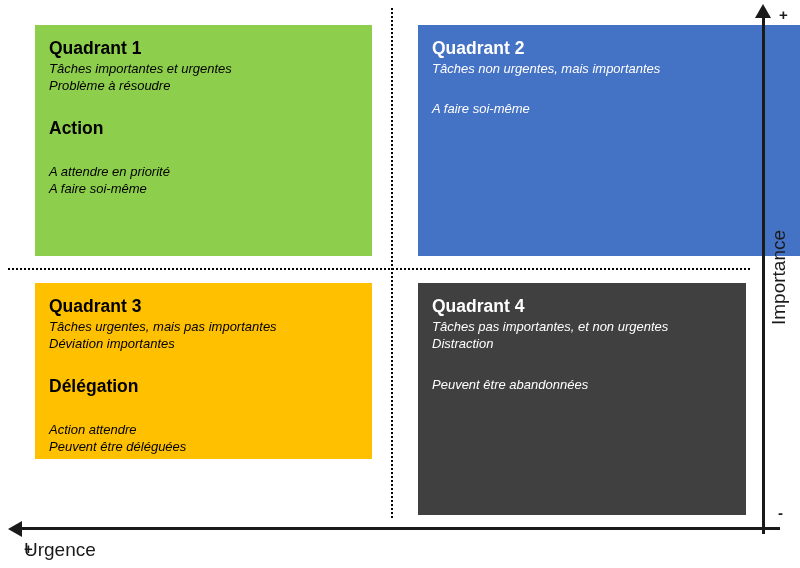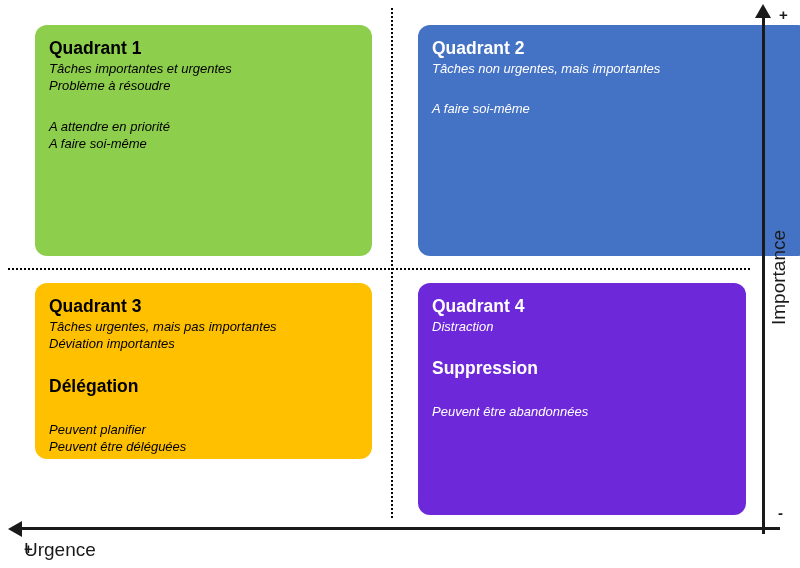--- a/index.html
+++ b/index.html
@@ -22,21 +22,20 @@
     height: 568px;
     background: #ffffff;
   }
 
   
   .quadrant {
     position: absolute;
     overflow: hidden;
     box-sizing: border-box;
     padding: 12px 0 0 14px;
-    border-radius: 12px;
   }
   .quadrant .q-title {
     font-size: 17.5px;
     font-weight: bold;
     line-height: 1.32;
     white-space: nowrap;
   }
   .quadrant .q-line {
     font-size: 13px;
     font-weight: normal;
@@ -62,21 +61,21 @@
   #quadrant-2 {
     left: 418px; top: 25px;  width: 392px; height: 231px;
     background: #4472C4; color: #ffffff;
   }
   #quadrant-3 {
     left: 35px;  top: 283px; width: 337px; height: 176px;
     background: #FFC000; color: #000000;
   }
   #quadrant-4 {
     left: 418px; top: 283px; width: 328px; height: 232px;
-    background: #6d28d9; color: #ffffff;
+    background: #404040; color: #ffffff;
   }
 
   
   .divider-h {
     position: absolute;
     left: 8px;
     top: 268px;
     width: 742px;
     height: 0;
     border-top: 2px dotted #000000;
@@ -164,46 +163,47 @@
 </style>
 </head>
 <body>
 
 <div id="matrix-root">
 
   <div class="quadrant" id="quadrant-1">
     <div class="q-title">Quadrant 1</div>
     <div class="q-line">Tâches importantes et urgentes</div>
     <div class="q-line">Problème à résoudre</div>
+    <div class="q-action">Action</div>
     <div class="q-spacer"></div>
     <div class="q-line">A attendre en priorité</div>
     <div class="q-line">A faire soi-même</div>
   </div>
 
   <div class="quadrant" id="quadrant-2">
     <div class="q-title">Quadrant 2</div>
     <div class="q-line">Tâches non urgentes, mais importantes</div>
     <div class="q-spacer"></div>
     <div class="q-line">A faire soi-même</div>
   </div>
 
   <div class="quadrant" id="quadrant-3">
     <div class="q-title">Quadrant 3</div>
     <div class="q-line">Tâches urgentes, mais pas importantes</div>
     <div class="q-line">Déviation importantes</div>
     <div class="q-action">Délégation</div>
     <div class="q-spacer"></div>
-    <div class="q-line">Peuvent planifier</div>
+    <div class="q-line">Action attendre</div>
     <div class="q-line">Peuvent être déléguées</div>
   </div>
 
   <div class="quadrant" id="quadrant-4">
     <div class="q-title">Quadrant 4</div>
+    <div class="q-line">Tâches pas importantes, et non urgentes</div>
     <div class="q-line">Distraction</div>
-    <div class="q-action">Suppression</div>
     <div class="q-spacer"></div>
     <div class="q-line">Peuvent être abandonnées</div>
   </div>
 
   <div class="divider-h"></div>
   <div class="divider-v"></div>
 
   <div class="axis-v-line"></div>
   <div class="axis-v-arrow"></div>
   <div class="axis-sign" id="axis-v-plus">+</div>

